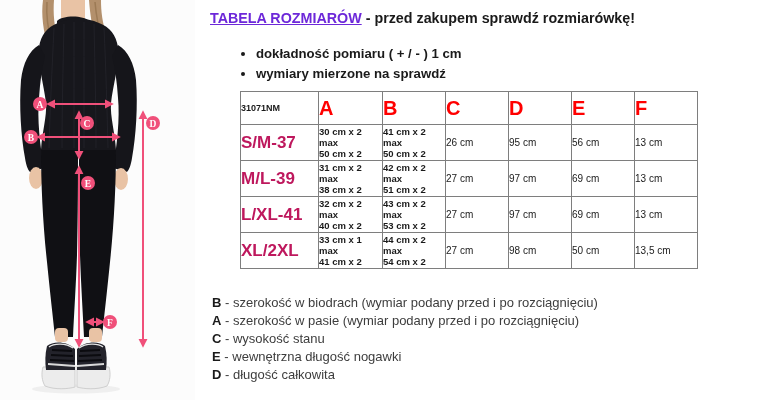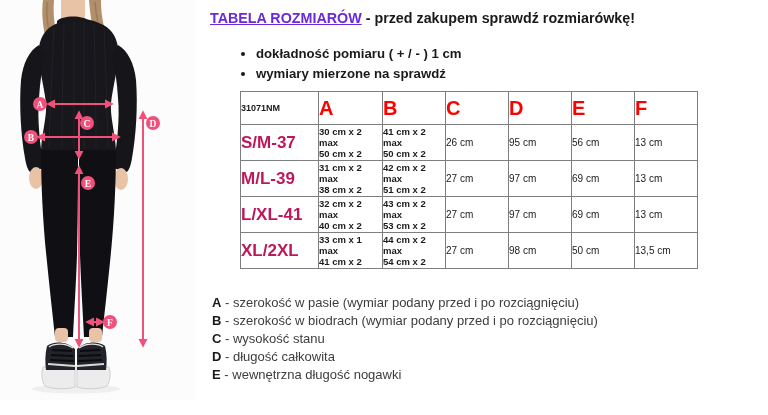--- a/index.html
+++ b/index.html
@@ -222,20 +222,20 @@
         </td>
         <td class="single">27 cm</td>
         <td class="single">98 cm</td>
         <td class="single">50 cm</td>
         <td class="single">13,5 cm</td>
       </tr>
     </tbody>
   </table>
 
   <div class="legend">
+    <div class="line"><span class="k">B</span> <span>-</span> <span>szerokość w biodrach (wymiar podany przed i po rozciągnięciu)</span></div>
     <div class="line"><span class="k">A</span> <span>-</span> <span>szerokość w pasie (wymiar podany przed i po rozciągnięciu)</span></div>
-    <div class="line"><span class="k">B</span> <span>-</span> <span>szerokość w biodrach (wymiar podany przed i po rozciągnięciu)</span></div>
     <div class="line"><span class="k">C</span> <span>-</span> <span>wysokość stanu</span></div>
+    <div class="line"><span class="k">E</span> <span>-</span> <span>wewnętrzna długość nogawki</span></div>
     <div class="line"><span class="k">D</span> <span>-</span> <span>długość całkowita</span></div>
-    <div class="line"><span class="k">E</span> <span>-</span> <span>wewnętrzna długość nogawki</span></div>
   </div>
 
 </div>
 
 </body></html>

